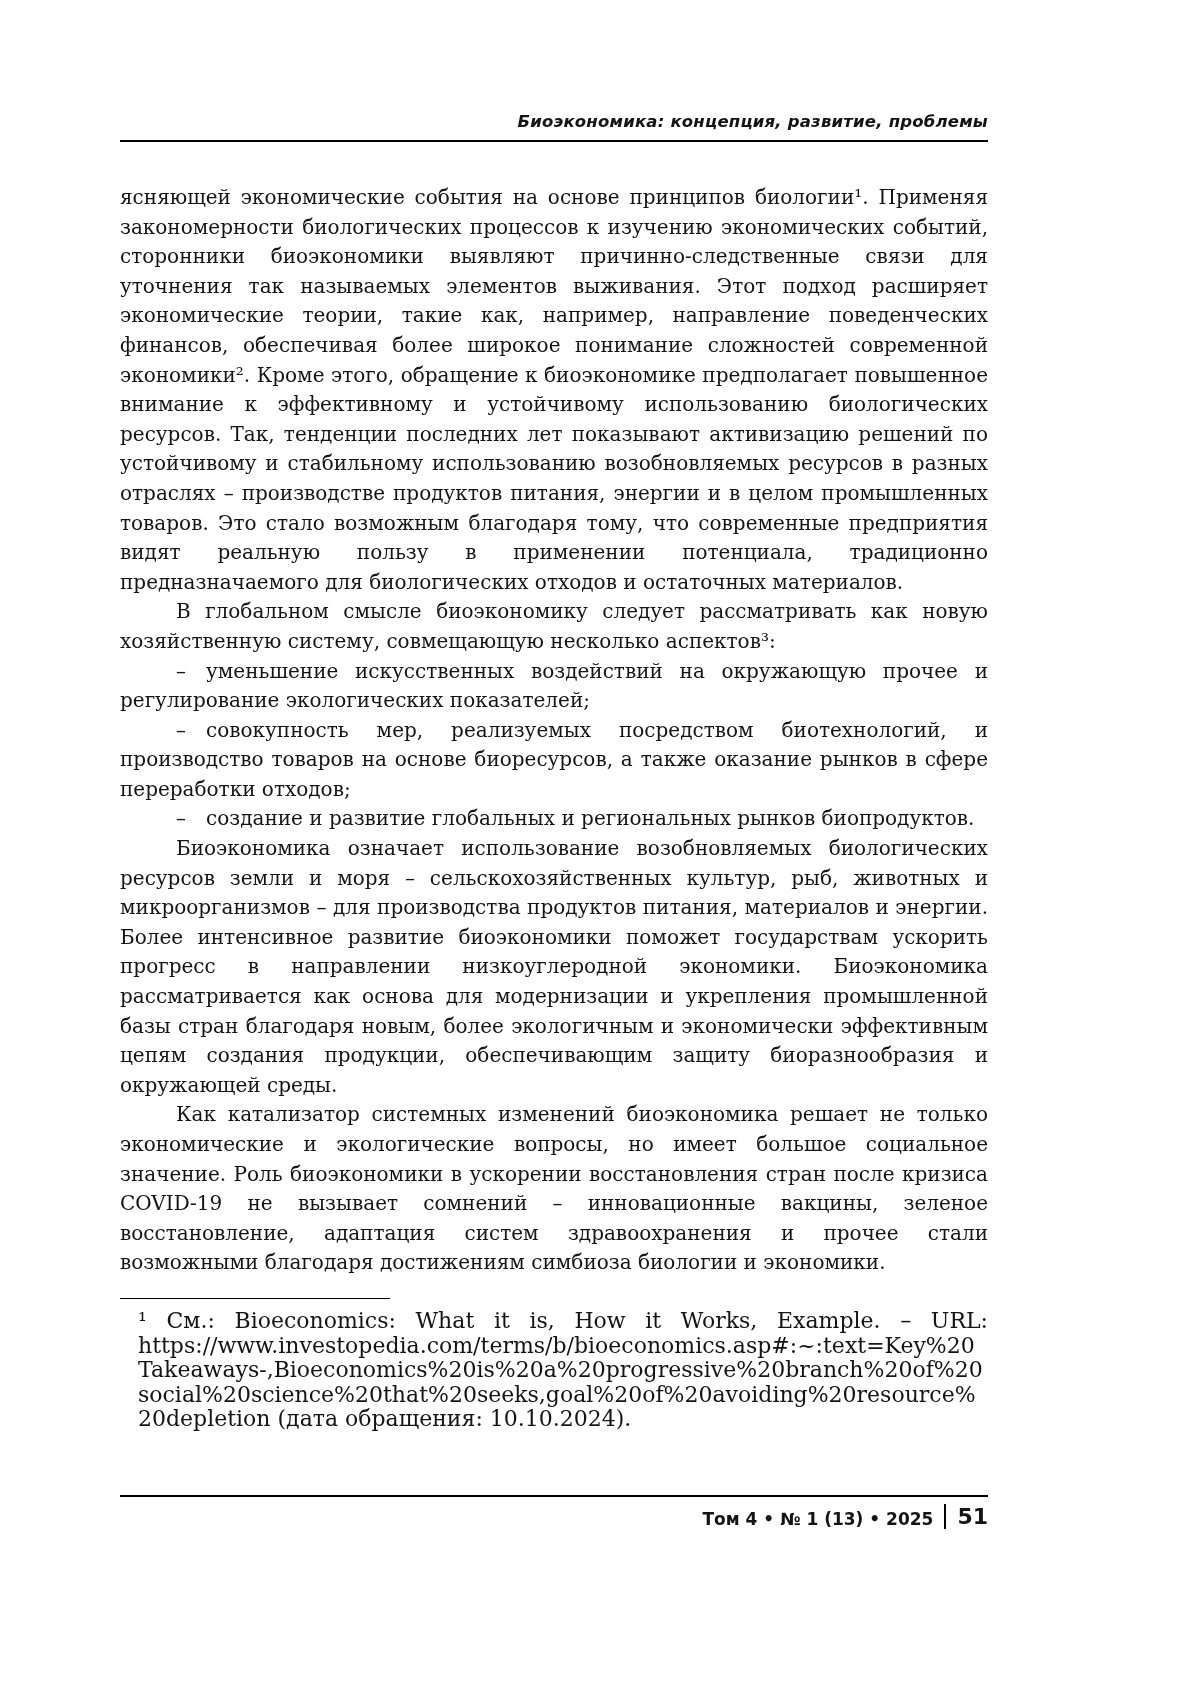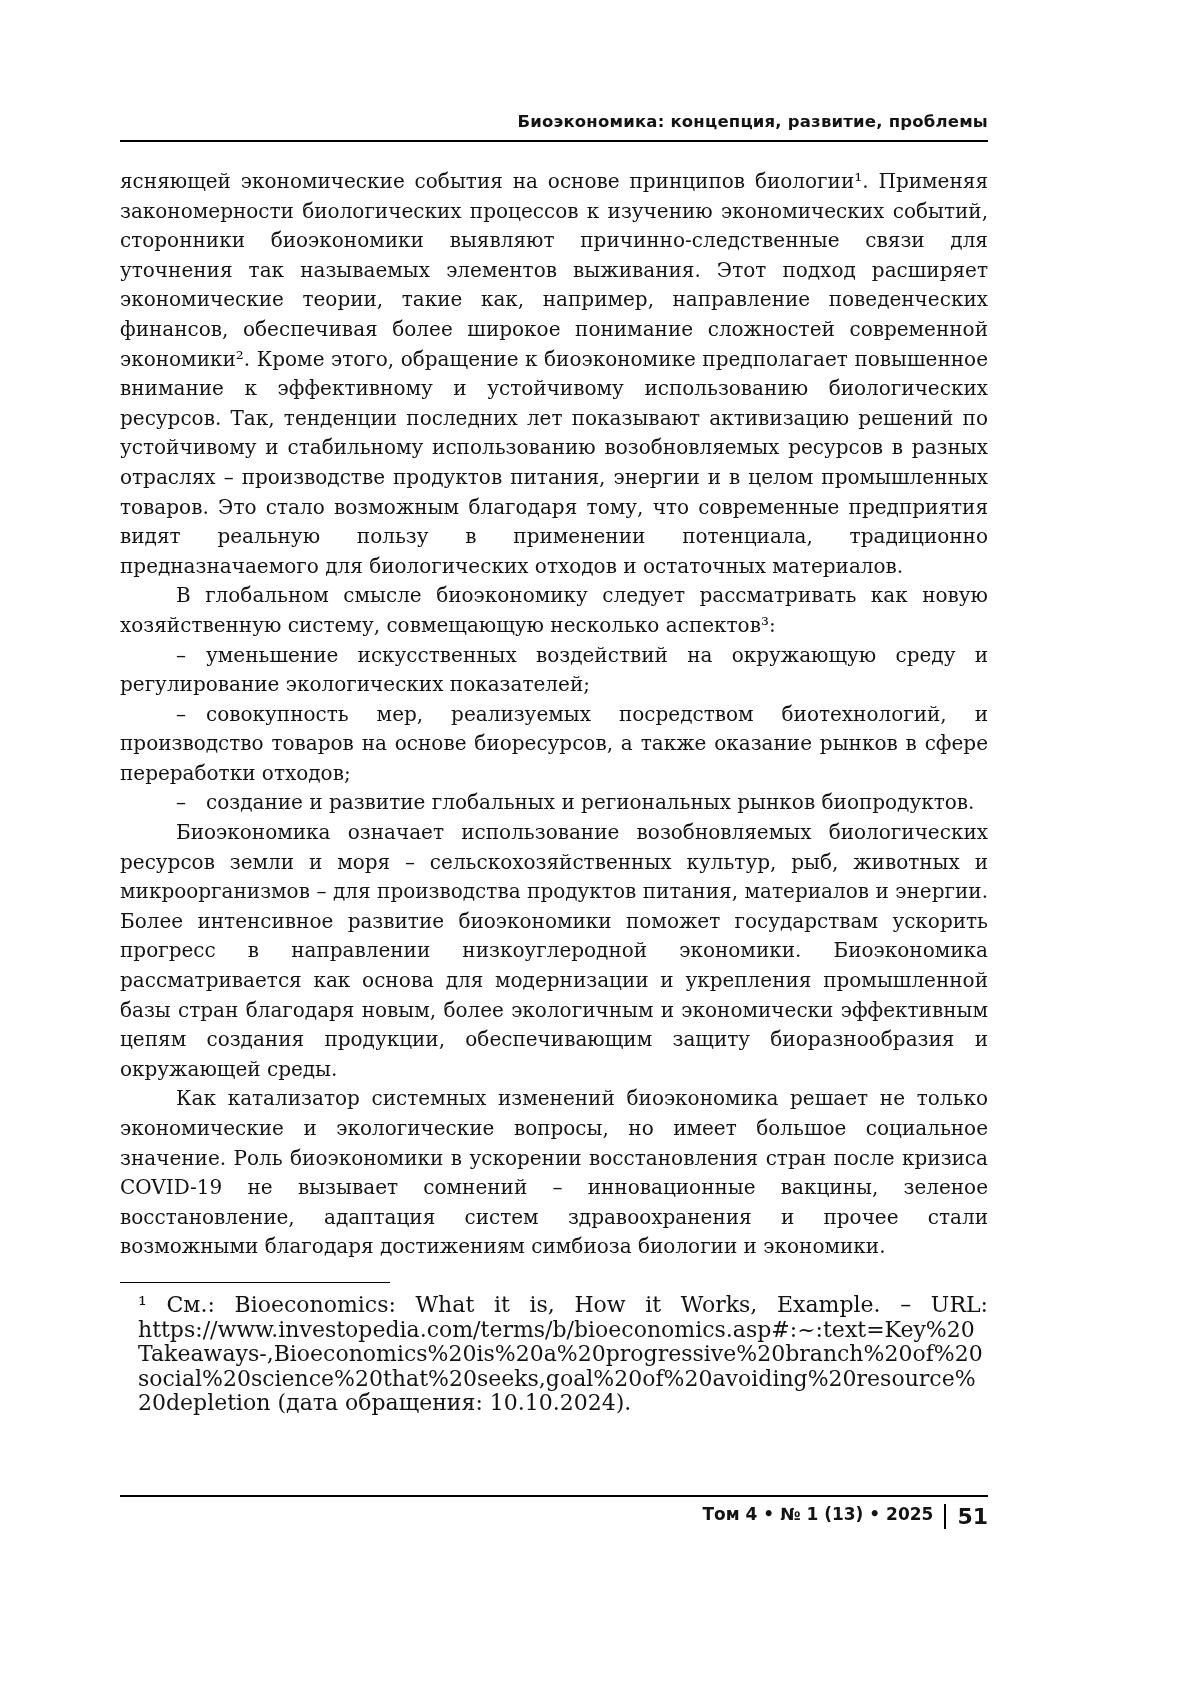--- a/index.html
+++ b/index.html
@@ -24,24 +24,25 @@
 
   .running-header {
     margin-top: 112px;
     padding-bottom: 9px;
     border-bottom: 2px solid #000;
     text-align: right;
     font-family: "DejaVu Sans", "Liberation Sans", sans-serif;
     font-weight: bold;
     font-size: 16.5px;
     letter-spacing: 0.2px;
+    font-style: italic;
   }
 
   .body-text {
-    margin-top: 25px;
+    margin-top: 41px;
     font-size: 20px;
     line-height: 29.6px;
     text-align: justify;
     hyphens: auto;
   }
 
   .para { text-indent: 56px; }
   .para.flush { text-indent: 0; }
 
   .footnote-rule {
@@ -66,21 +67,21 @@
     left: 120px;
     top: 1495px;
     width: 868px;
     border-top: 2px solid #000;
     padding-top: 7px;
   }
 
   .footer-line {
     display: flex;
     justify-content: flex-end;
-    align-items: flex-start;
+    align-items: flex-end;
     gap: 11px;
     font-family: "DejaVu Sans", "Liberation Sans", sans-serif;
     font-weight: bold;
     font-size: 17px;
   }
 
   .vbar {
     display: inline-block;
     width: 2px;
     height: 25px;
@@ -93,21 +94,21 @@
 <body>
 
 <div class="page">
   <div class="content">
 
     <div class="running-header">Биоэкономика: концепция, развитие, проблемы</div>
 
     <div class="body-text">
       <p class="para flush">ясняющей экономические события на основе принципов биологии¹. Применяя закономерности биологических процессов к изучению экономических событий, сторонники биоэкономики выявляют причинно-следственные связи для уточнения так называемых элементов выживания. Этот подход расширяет экономические теории, такие как, например, направление поведенческих финансов, обеспечивая более широкое понимание сложностей современной экономики². Кроме этого, обращение к биоэкономике предполагает повышенное внимание к эффективному и устойчивому использованию биологических ресурсов. Так, тенденции последних лет показывают активизацию решений по устойчивому и стабильному использованию возобновляемых ресурсов в разных отраслях – производстве продуктов питания, энергии и в целом промышленных товаров. Это стало возможным благодаря тому, что современные предприятия видят реальную пользу в применении потенциала, традиционно предназначаемого для биологических отходов и остаточных материалов.</p>
       <p class="para">В глобальном смысле биоэкономику следует рассматривать как новую хозяйственную систему, совмещающую несколько аспектов³:</p>
-      <p class="para">– уменьшение искусственных воздействий на окружающую среду и регулирование экологических показателей;</p>
+      <p class="para">– уменьшение искусственных воздействий на окружающую прочее и регулирование экологических показателей;</p>
       <p class="para">– совокупность мер, реализуемых посредством биотехнологий, и производство товаров на основе биоресурсов, а также оказание рынков в сфере переработки отходов;</p>
       <p class="para">– создание и развитие глобальных и региональных рынков биопродуктов.</p>
       <p class="para">Биоэкономика означает использование возобновляемых биологических ресурсов земли и моря – сельскохозяйственных культур, рыб, животных и микроорганизмов – для производства продуктов питания, материалов и энергии. Более интенсивное развитие биоэкономики поможет государствам ускорить прогресс в направлении низкоуглеродной экономики. Биоэкономика рассматривается как основа для модернизации и укрепления промышленной базы стран благодаря новым, более экологичным и экономически эффективным цепям создания продукции, обеспечивающим защиту биоразнообразия и окружающей среды.</p>
       <p class="para">Как катализатор системных изменений биоэкономика решает не только экономические и экологические вопросы, но имеет большое социальное значение. Роль биоэкономики в ускорении восстановления стран после кризиса COVID-19 не вызывает сомнений – инновационные вакцины, зеленое восстановление, адаптация систем здравоохранения и прочее стали возможными благодаря достижениям симбиоза биологии и экономики.</p>
     </div>
 
     <div class="footnote-rule"></div>
 
     <div class="footnotes">
       <p>¹ См.: Bioeconomics: What it is, How it Works, Example. – URL: https://www.investopedia.com/terms/b/bioeconomics.asp#:~:text=Key%20Takeaways-,Bioeconomics%20is%20a%20progressive%20branch%20of%20social%20science%20that%20seeks,goal%20of%20avoiding%20resource%20depletion (дата обращения: 10.10.2024).</p>

